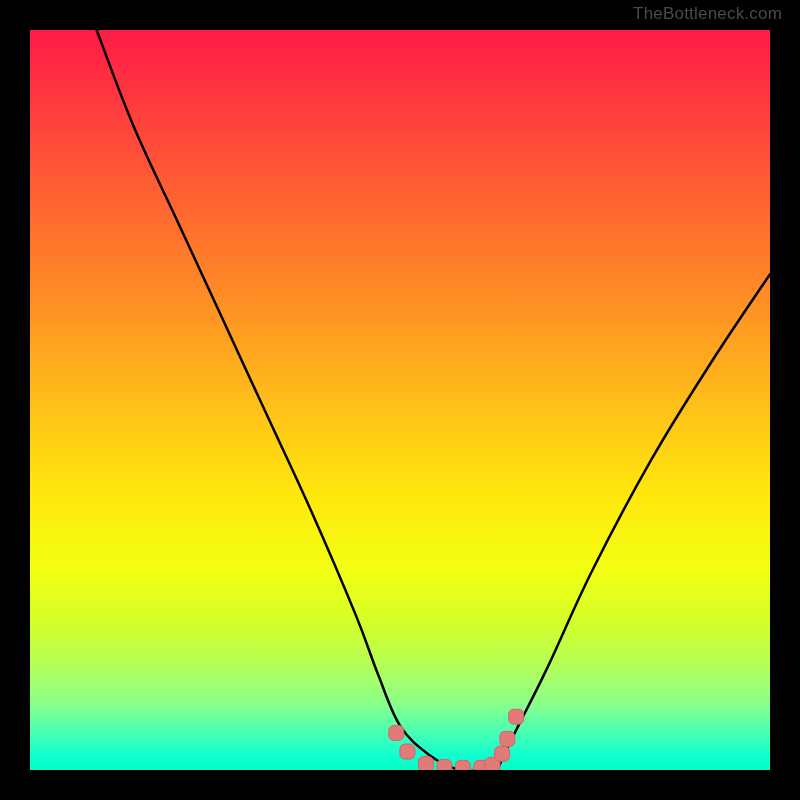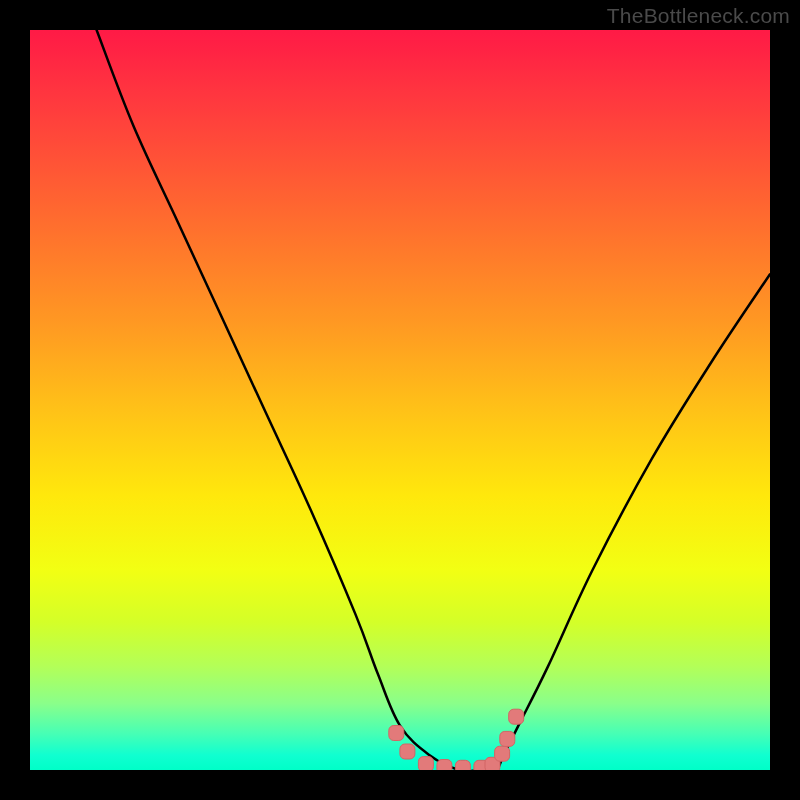--- a/index.html
+++ b/index.html
@@ -45,23 +45,23 @@
       #00ffc8 100%
     );
   }
   svg.curve {
     position: absolute;
     inset: 0;
   }
   .watermark {
     position: absolute;
     top: 4px;
-    right: 10px;
+    right: 18px;
     color: #4a4a4a;
-    font-size: 21px;
+    font-size: 17px;
     font-weight: 500;
     letter-spacing: 0.2px;
     user-select: none;
   }
 </style>
 </head>
 <body>
 
 <div class="frame">
 

